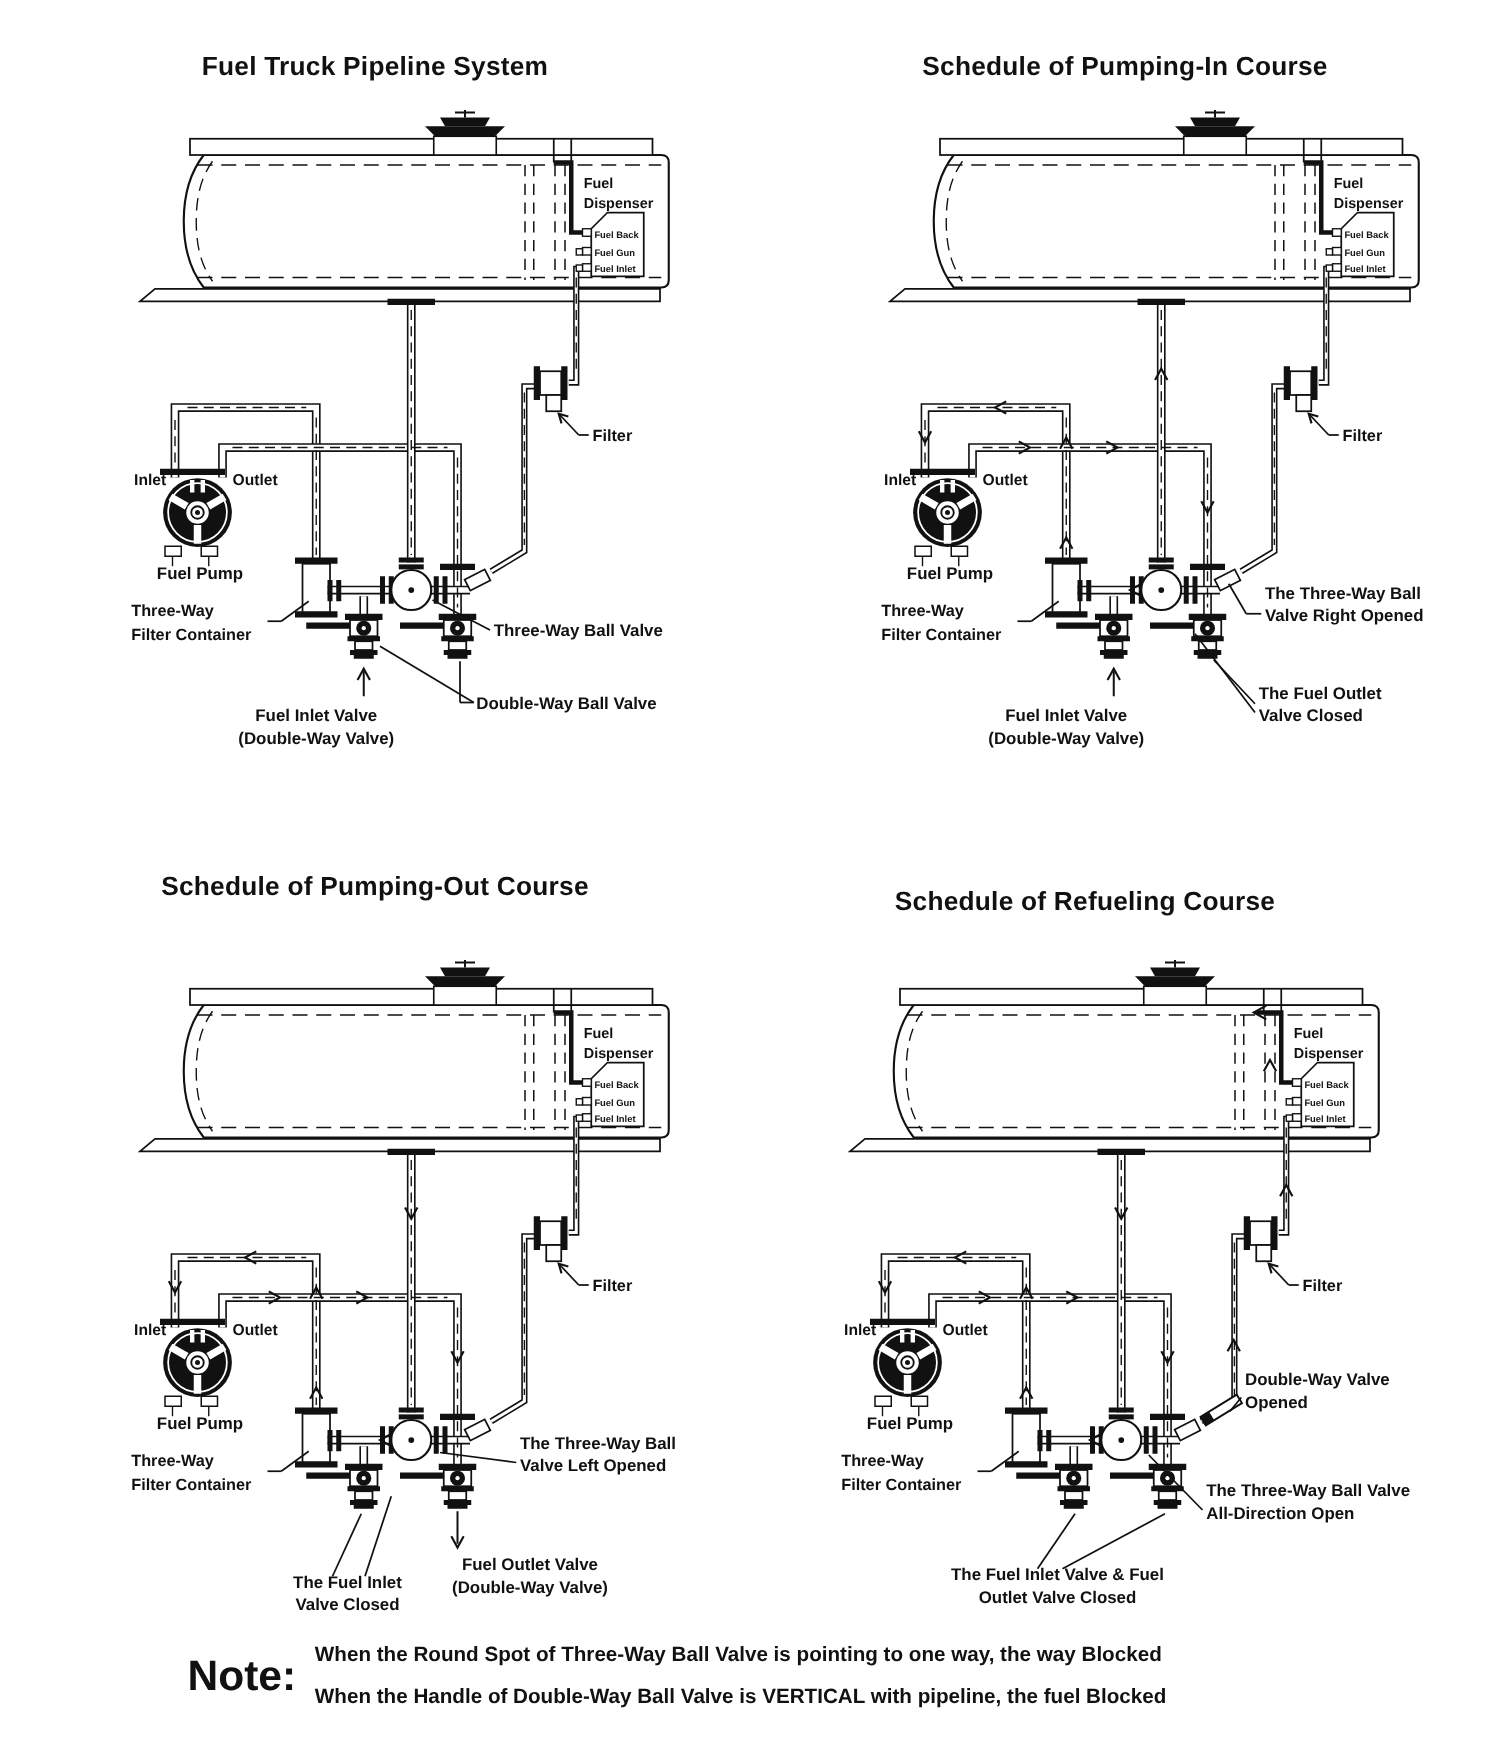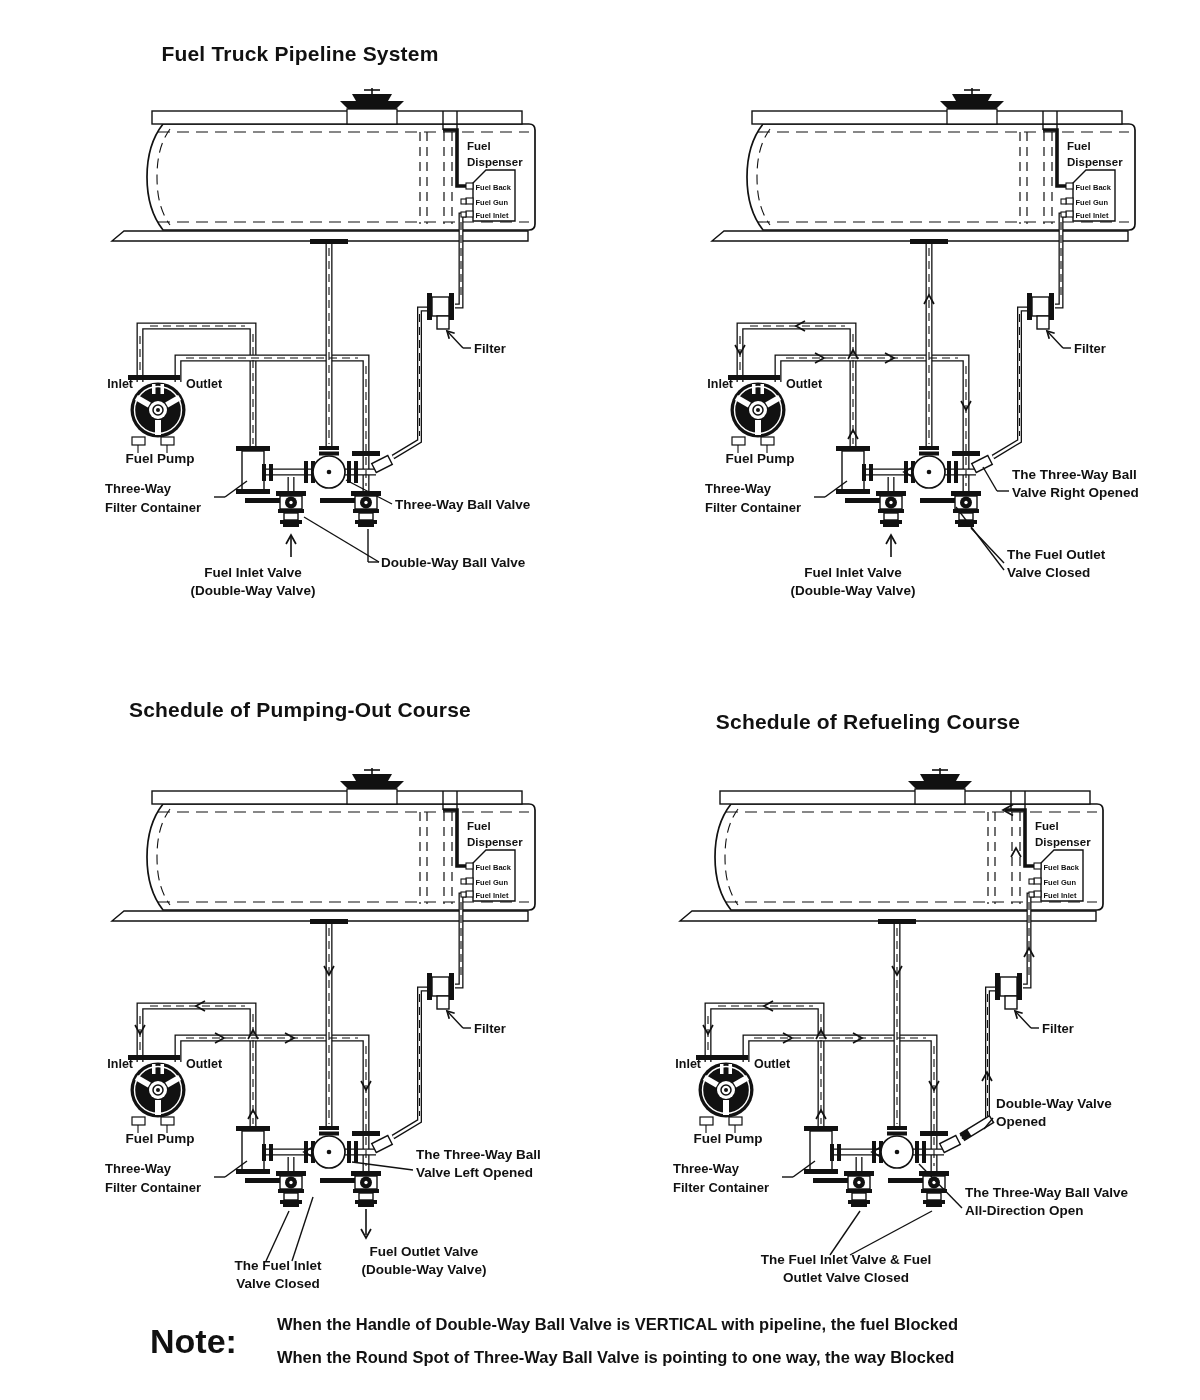--- a/index.html
+++ b/index.html
@@ -2,21 +2,21 @@
 <html><head>
 <meta charset="utf-8">
 <style>
   html,body{margin:0;padding:0;background:#fff;}
   .page{position:relative;width:1200px;height:1400px;background:#fff;overflow:hidden;
         font-family:"Liberation Sans",sans-serif;color:#111;padding-left:36px;}
   .quad{position:absolute;width:600px;height:660px;}
   .quad svg{position:absolute;left:0;top:0;}
   .panel-title{position:absolute;left:0;width:600px;text-align:center;
                font-size:21px;font-weight:bold;letter-spacing:.2px;color:#111;}
-  .note{position:absolute;left:150px;top:1308px;display:flex;align-items:center;gap:40px;}
+  .note{position:absolute;left:150px;top:1308px;display:flex;align-items:center;gap:15px;}
   .note-label{font-size:34px;font-weight:bold;}
   .note-lines{font-size:16.5px;font-weight:bold;line-height:33px;white-space:nowrap;}
 </style>
 </head>
 <body>
 
 <div class="page">
   <div class="quad" style="left:0;top:0">
     <div class="panel-title" style="top:42px">Fuel Truck Pipeline System</div>
     <svg id="svg0" width="600" height="660" viewBox="0 0 600 660">
@@ -193,20 +193,21 @@
         </g>
         <g>
           <text x="253" y="577" fill="#111" font-size="13.5" font-weight="bold" text-anchor="middle" font-family="&quot;Liberation Sans&quot;,sans-serif">Fuel Inlet Valve</text>
           <text x="253" y="595" fill="#111" font-size="13.5" font-weight="bold" text-anchor="middle" font-family="&quot;Liberation Sans&quot;,sans-serif">(Double-Way Valve)</text>
           <line x1="291" y1="537" x2="291" y2="557" stroke="#111" stroke-width="1.6"></line>
           <path d="M9,-4.95 L0,0 L9,4.95" fill="none" stroke="#111" stroke-width="1.7" transform="translate(291,535) rotate(90)"></path>
         </g>
       </svg>
   </div>
   <div class="quad" style="left:600px;top:0">
+    <div class="panel-title" style="top:42px">Schedule of Pumping-In Course</div>
     <svg id="svg1" width="600" height="660" viewBox="0 0 600 660">
         <g>
           <path d="M163,124 H529 Q535,124 535,130 V224 Q535,230 529,230 H163 C152,216 147,197 147,177 C147,157 152,138 163,124 Z" fill="none" stroke="#111" stroke-width="1.7"></path>
           <path d="M158,132 H529" fill="none" stroke="#111" stroke-width="1.1" stroke-dasharray="12,7"></path>
           <path d="M158,222 H529" fill="none" stroke="#111" stroke-width="1.1" stroke-dasharray="12,7"></path>
           <path d="M170,129 C160,143 157,159 157,177 C157,195 160,211 170,225" fill="none" stroke="#111" stroke-width="1.1" stroke-dasharray="10,6"></path>
         </g>
         <g>
           <rect x="152" y="111" width="370" height="13" fill="#fff" stroke="#111" stroke-width="1.4"></rect>
         </g>
@@ -784,17 +785,17 @@
           <text x="278" y="602" fill="#111" font-size="13.5" font-weight="bold" text-anchor="middle" font-family="&quot;Liberation Sans&quot;,sans-serif">Outlet Valve Closed</text>
           <line x1="262" y1="575" x2="292" y2="531" stroke="#111" stroke-width="1.4"></line>
           <line x1="282" y1="575" x2="364" y2="531" stroke="#111" stroke-width="1.4"></line>
         </g>
       </svg>
   </div>
 
   <div class="note">
     <span class="note-label">Note:</span>
     <div class="note-lines">
+      <div>When the Round Spot of Three-Way Ball Valve is pointing to one way, the way Blocked</div>
       <div>When the Handle of Double-Way Ball Valve is VERTICAL with pipeline, the fuel Blocked</div>
-      <div>When the Round Spot of Three-Way Ball Valve is pointing to one way, the way Blocked</div>
     </div>
   </div>
 </div>
 
 </body></html>

